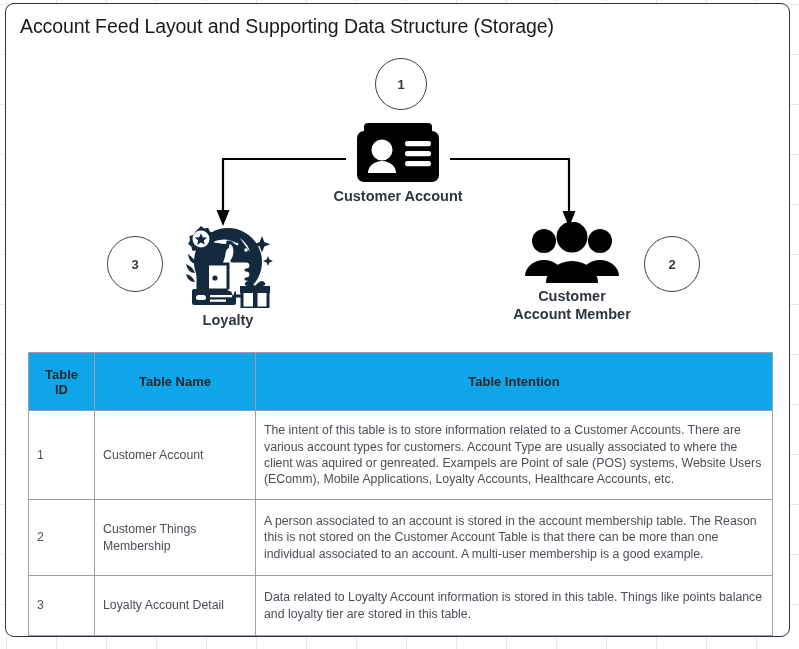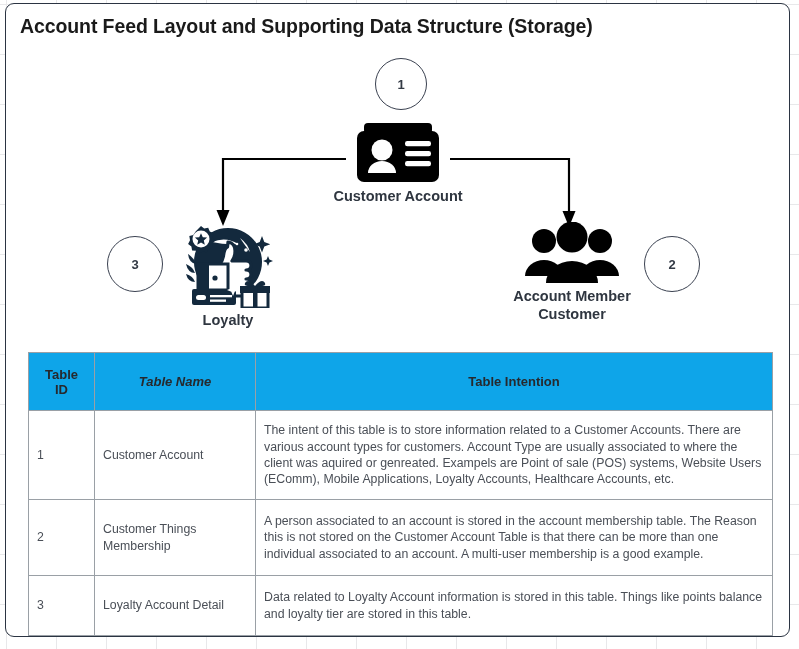--- a/index.html
+++ b/index.html
@@ -34,21 +34,21 @@
     border: 1.6px solid #2b3442;
     border-radius: 9px;
     box-sizing: border-box;
     overflow: hidden;
   }
   #title {
     position: absolute;
     left: 14px;
     top: 11px;
     font-size: 19.5px;
-    font-weight: bold;
+    font-weight: normal;
     color: #1a1a1a;
     letter-spacing: -0.1px;
     white-space: nowrap;
   }
 
   
   .num-circle {
     position: absolute;
     border: 1.5px solid #3a4150;
     border-radius: 50%;
@@ -116,21 +116,21 @@
     color: #26292e;
     height: 58px;
     text-align: center;
   }
   table.data td {
     font-size: 12.3px;
     color: #4a4f57;
     line-height: 1.33;
   }
   .col-id   { width: 66px; }
-  .col-name { width: 161px; font-style: italic; }
+  .col-name { width: 161px; }
   .row-1 td { height: 89px; }
   .row-2 td { height: 76px; }
   .row-3 td { height: 60px; }
 </style>
 </head>
 <body>
 
 <div id="canvas">
   <div id="page">
 
@@ -214,22 +214,22 @@
         <g fill="#000000">
           <circle cx="22" cy="19" r="12"></circle>
           <path d="M 3 54 a 19 16 0 0 1 38 0 z"></path>
           <circle cx="78" cy="19" r="12"></circle>
           <path d="M 59 54 a 19 16 0 0 1 38 0 z"></path>
           <circle cx="50" cy="15" r="15.5"></circle>
           <path d="M 24 61 a 26 22 0 0 1 52 0 z"></path>
         </g>
       </svg>
       <div class="node-label">
+        <div>Customer</div>
         <div>Account Member</div>
-        <div>Customer</div>
       </div>
     </div>
 
     <div id="table-wrap">
       <table class="data">
         <thead>
           <tr>
             <th class="col-id">Table ID</th>
             <th class="col-name">Table Name</th>
             <th>Table Intention</th>

